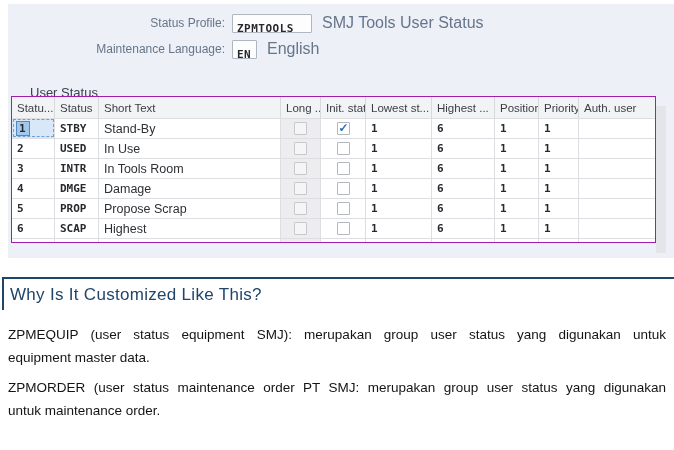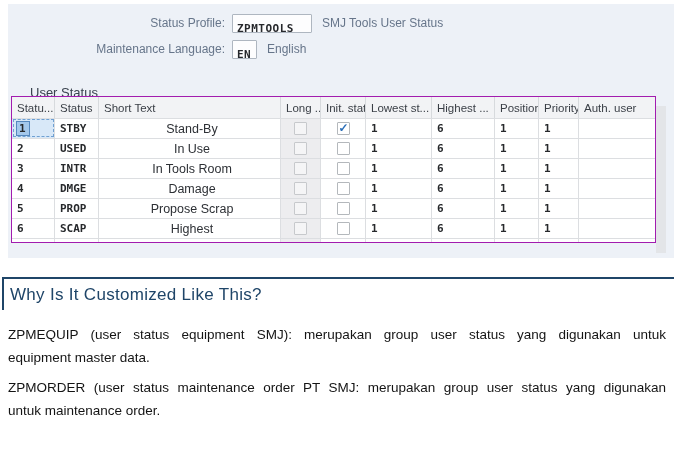--- a/index.html
+++ b/index.html
@@ -7,36 +7,36 @@
               font-family:"Liberation Sans", sans-serif; }
   .page { position:relative; width:674px; height:450px; background:#fff; }
 
   
   .sap-panel { position:absolute; left:8px; top:4px; width:666px; height:254px; background:#edf1f7; }
   .form-row { position:absolute; left:0; display:flex; align-items:center; height:20px; }
   .flabel { display:inline-block; width:217px; text-align:right; font-size:12px; color:#66758a; margin-right:7px; }
   .fld { background:#fdfdfe; border:1px solid #aeb6c0; height:19px; padding:11px 4px 0 4px;
          font-family:"DejaVu Sans Mono", monospace; font-size:11px; font-weight:700; color:#26282c;
          letter-spacing:0.5px; border-radius:1px; }
-  .fdesc { font-size:12px; color:#66758a; margin-left:10px; }
+  .fdesc { font-size:16px; color:#66758a; margin-left:10px; }
   .section-title { position:absolute; left:22px; top:81px; font-size:13px; color:#39424e; }
 
   
   .tbl { position:absolute; left:3px; top:92px; width:645px; border:1px solid #a21caf; background:#fff; }
   .tr { display:flex; }
   .thead { background:#f2f3f5; }
   .thc { height:21px; font-size:11.5px; color:#3a3f46; display:flex; align-items:center;
          padding-left:5px; border-right:1px solid #d7dadd; overflow:hidden; white-space:nowrap; }
   .td { height:20px; border-right:1px solid #dcdee1; border-top:1px solid #dcdee1;
         display:flex; align-items:center; padding-left:5px; overflow:hidden; white-space:nowrap; background:#fff; }
   .filler .td { height:4px; }
   .c0{width:43px} .c1{width:44px} .c2{width:182px} .c3{width:40px} .c4{width:45px}
   .c5{width:66px} .c6{width:63px} .c7{width:44px} .c8{width:40px} .c9{width:76px; border-right:none}
   .mono { font-family:"DejaVu Sans Mono", monospace; font-size:11px; font-weight:700; color:#27292c; }
-  .stext { font-size:12.5px; color:#2d3035;justify-content:center; }
+  .stext { font-size:12.5px; color:#2d3035; }
   .graycol { background:#ededef; }
   .cbcell { justify-content:center; padding-left:0; }
   .cb { width:13px; height:13px; border:1px solid #b4b8bc; background:#fff; border-radius:1px; position:relative; }
   .cb.dis { background:#f5f5f6; border-color:#c7c9cc; }
   .cb.checked::after { content:"\2713"; position:absolute; left:1px; top:-2px;
                        color:#2a6eb8; font-size:12px; font-weight:bold; }
   .sel { background:#d8e8f8; outline:1px dashed #6fa0d2; outline-offset:-2px; }
   .selnum { background:#a4c8ec; border:1px solid #5688be; padding:0 3px 0 2px; margin-left:-1px; }
   .strip { position:absolute; left:648px; top:102px; width:10px; height:147px; background:#e3e5e8; }
 

